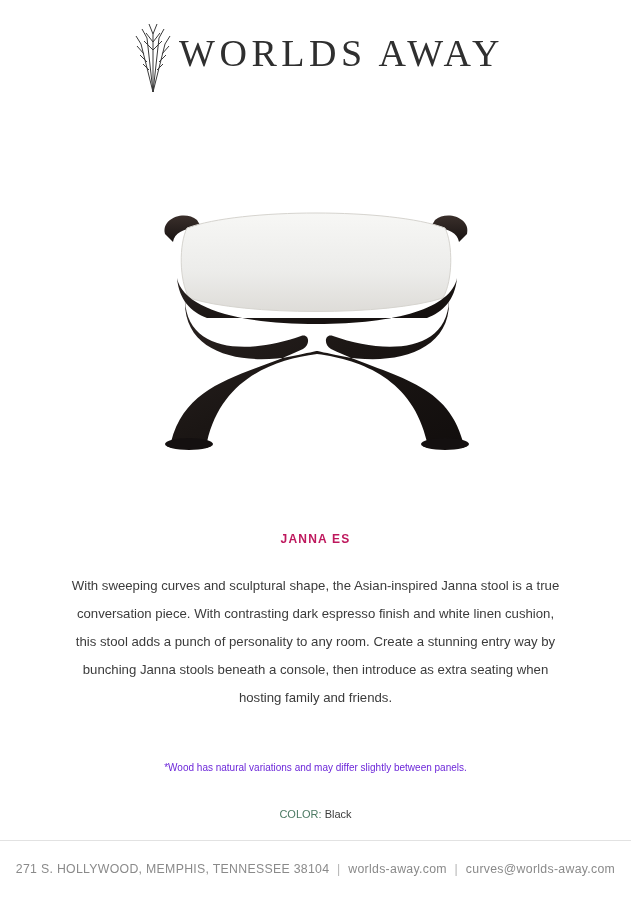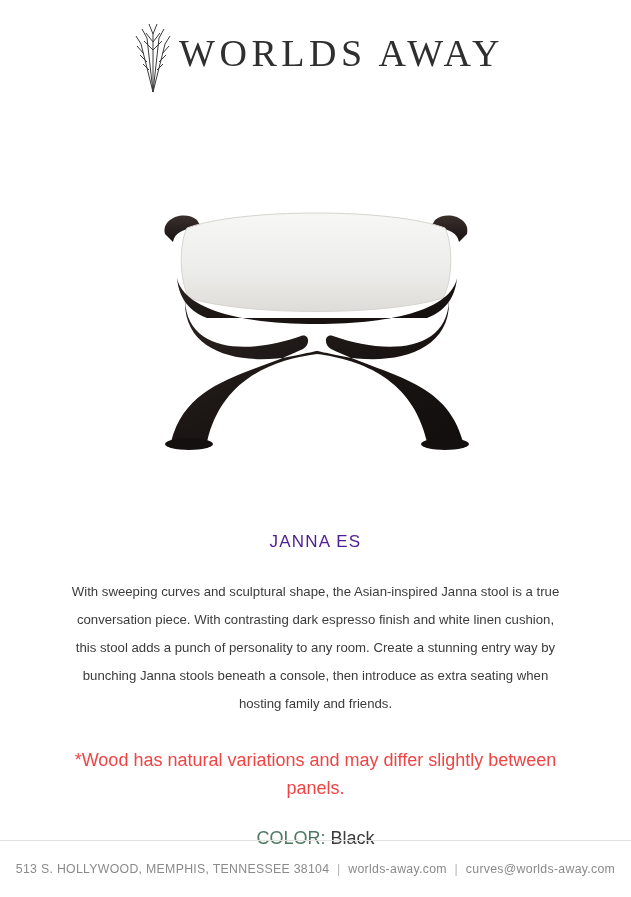--- a/index.html
+++ b/index.html
@@ -59,41 +59,41 @@
     display: block;
   }
 
   
   .product-info {
     margin-top: 78px;
     text-align: center;
     padding: 0 56px;
   }
   .product-title {
-    color: #4c1d95;
-    font-size: 17px;
-    font-weight: normal;
+    color: #be185d;
+    font-size: 12px;
+    font-weight: bold;
     letter-spacing: 1.2px;
     margin: 0 0 26px 0;
   }
   .product-desc {
     font-size: 13.2px;
     line-height: 28px;
     color: #3b3b3b;
     margin: 10px auto;
     max-width: 500px;
   }
   .product-note {
-    font-size: 18px;
+    font-size: 10px;
     line-height: 28px;
-    color: #ef4444;
-    margin: 28px auto 0 auto;
+    color: #6d28d9;
+    margin: 42px auto 0 auto;
   }
   .product-color {
-    font-size: 18px;
+    font-size: 11px;
     margin-top: 26px;
     color: #3b3b3b;
   }
   .product-color .color-label {
     color: #4c7a63;
   }
 
   
   .footer {
     position: absolute;
@@ -193,19 +193,19 @@
   <p class="product-desc">With sweeping curves and sculptural shape, the Asian-inspired Janna stool is a true conversation piece. With contrasting dark espresso finish and white linen cushion, this stool adds a punch of personality to any room. Create a stunning entry way by bunching Janna stools beneath a console, then introduce as extra seating when hosting family and friends.</p>
   <p class="product-note">*Wood has natural variations and may differ slightly between panels.</p>
   <div class="product-color">
     <span class="color-label">COLOR:</span>
     <span>Black</span>
   </div>
 </div>
 
 <div class="footer">
   <div class="footer-text">
-    <span>513 S. HOLLYWOOD, MEMPHIS, TENNESSEE 38104</span>
+    <span>271 S. HOLLYWOOD, MEMPHIS, TENNESSEE 38104</span>
     <span class="footer-sep">|</span>
     <span>worlds-away.com</span>
     <span class="footer-sep">|</span>
     <span>curves@worlds-away.com</span>
   </div>
 </div>
 
 </body></html>

